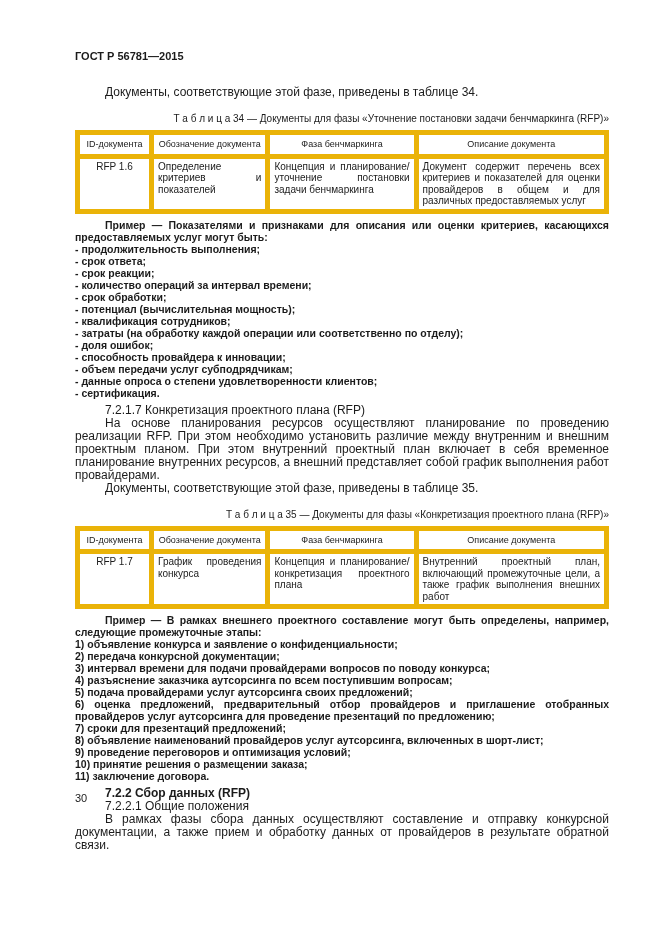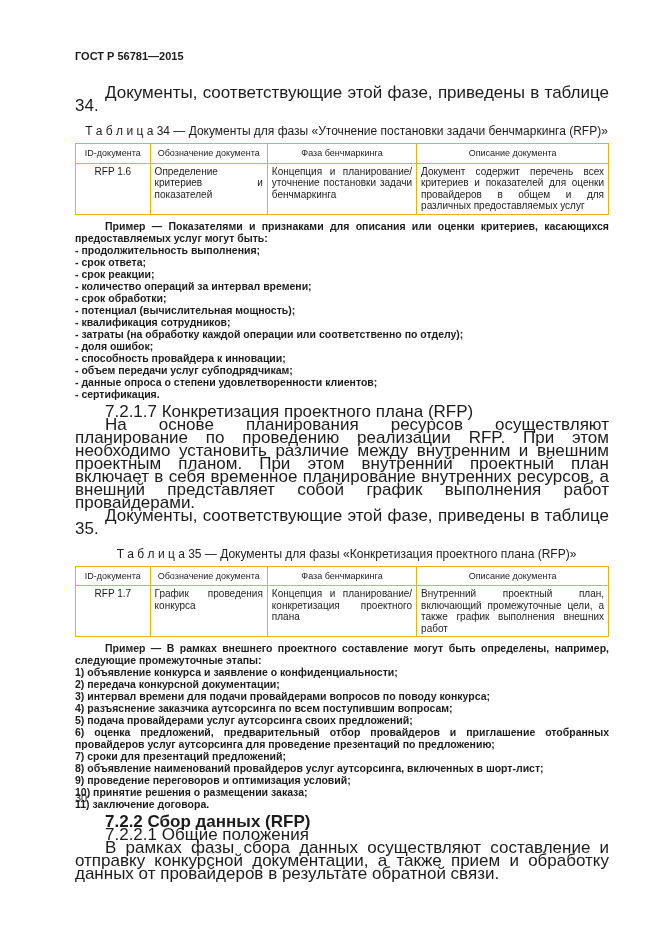--- a/index.html
+++ b/index.html
@@ -5,26 +5,26 @@
   html, body { margin: 0; padding: 0; background: #ffffff; }
   .page {
     width: 661px; height: 935px; box-sizing: border-box;
     background: #ffffff; color: #1b1b1b;
     font-family: "Liberation Sans", sans-serif;
     padding: 50px 52px 0 75px;
     position: relative; overflow: hidden;
   }
   p { margin: 0; }
   .doc-header { font-size: 11px; font-weight: bold; margin-bottom: 24px; }
-  .body-text { font-size: 17px; line-height: 13px; text-align: justify; }
+  .body-text { font-size: 12px; line-height: 13px; text-align: justify; }
   .indent { text-indent: 30px; }
-  .caption { font-size: 12px; line-height: 11px; margin-top: 14px; margin-bottom: 6px; text-align: center; margin-left: 9px; }
+  .caption { font-size: 10px; line-height: 11px; margin-top: 14px; margin-bottom: 6px; text-align: right; margin-left: 9px; }
   table { width: 100%; border-collapse: collapse; table-layout: fixed; }
   col.c1 { width: 14%; } col.c2 { width: 22%; } col.c3 { width: 28%; } col.c4 { width: 36%; }
-  th, td { border: 1px solid #eab308; padding: 2px 4px; vertical-align: top; }
+  th, td { border: 5px solid #eab308; padding: 2px 4px; vertical-align: top; }
   th { font-size: 9px; line-height: 10.5px; font-weight: normal; text-align: center; vertical-align: middle; padding: 4px 2px; }
   td { font-size: 10px; line-height: 11.5px; text-align: justify; }
   td.id-cell { text-align: center; }
   .example { font-size: 10.5px; line-height: 12px; font-weight: bold; text-align: justify; margin-top: 5px; }
   .example p { margin: 0; }
   .mt-sm { margin-top: 5px; }
   .bold { font-weight: bold; }
   .page-number { position: absolute; left: 75px; top: 792px; font-size: 11px; }
 </style>
 </head>

